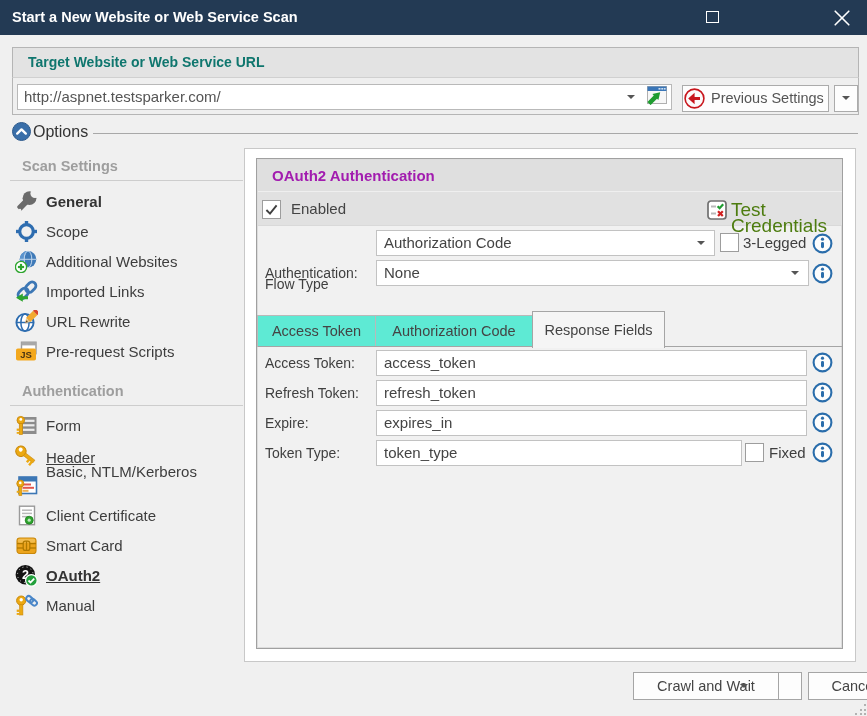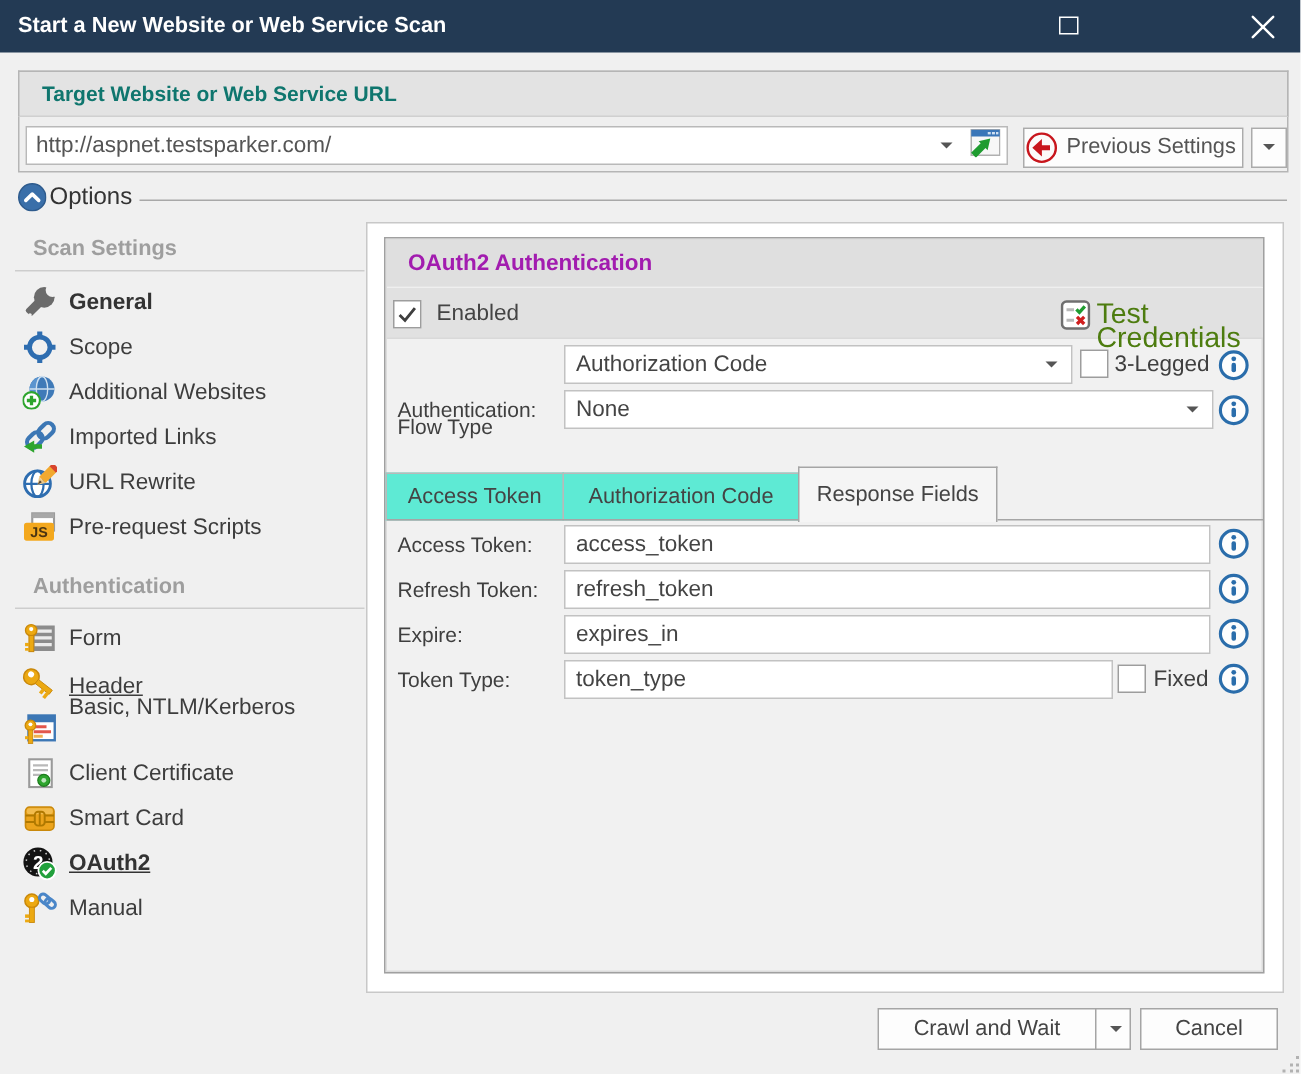--- a/index.html
+++ b/index.html
@@ -45,21 +45,21 @@
 #threetext { left:743px; top:235px; height:16px; line-height:16px; font-size:15px; color:#3f3f3f; }
 #authcombo { left:376px; top:260px; width:433px; height:26px; }
 #authcaret { left:791px; top:271px; }
 .info { width:21px; height:21px; }
 .tab { top:315px; height:32px; background:#5eead4; border:1px solid #b9b9b9; font-size:14.5px; color:#444; text-align:center; line-height:30px; }
 #tab3 { left:532px; top:311px; width:133px; height:37px; background:#f5f5f5; border:1px solid #a5a5a5; border-bottom:none; z-index:3; line-height:36px; font-size:14.5px; color:#444; text-align:center; }
 #tabline { left:257.5px; top:346px; width:584px; height:1px; background:#a5a5a5; z-index:1; }
 .inp { left:376px; width:431px; height:26px; }
 #fixedcb { left:745px; top:443px; width:19px; height:19px; }
 #fixedtext { left:769px; top:445px; height:16px; line-height:16px; font-size:15px; color:#3f3f3f; }
-.btn { background:#fdfdfd; border:1px solid #a5a5a5; font-size:14.5px; color:#444; text-align:center; }
+.btn { background:#fdfdfd; border:1px solid #a5a5a5; font-size:14.5px; color:#444; text-align:center;margin-left:48px; }
 #crawlbtn { left:585px; top:672px; width:146px; height:28px; line-height:26px; }
 #crawldrop { left:730px; top:672px; width:24px; height:28px; }
 #crawlcaret { left:740px; top:684px; }
 #cancelbtn { left:760px; top:672px; width:92px; height:28px; line-height:26px; }
 .grip { width:2px; height:2px; background:#b2b2b2; }
 </style>
 </head>
 <body>
 <div id="titlebar" class="abs"></div>
 <div id="titletext" class="abs">Start a New Website or Web Service Scan</div>

